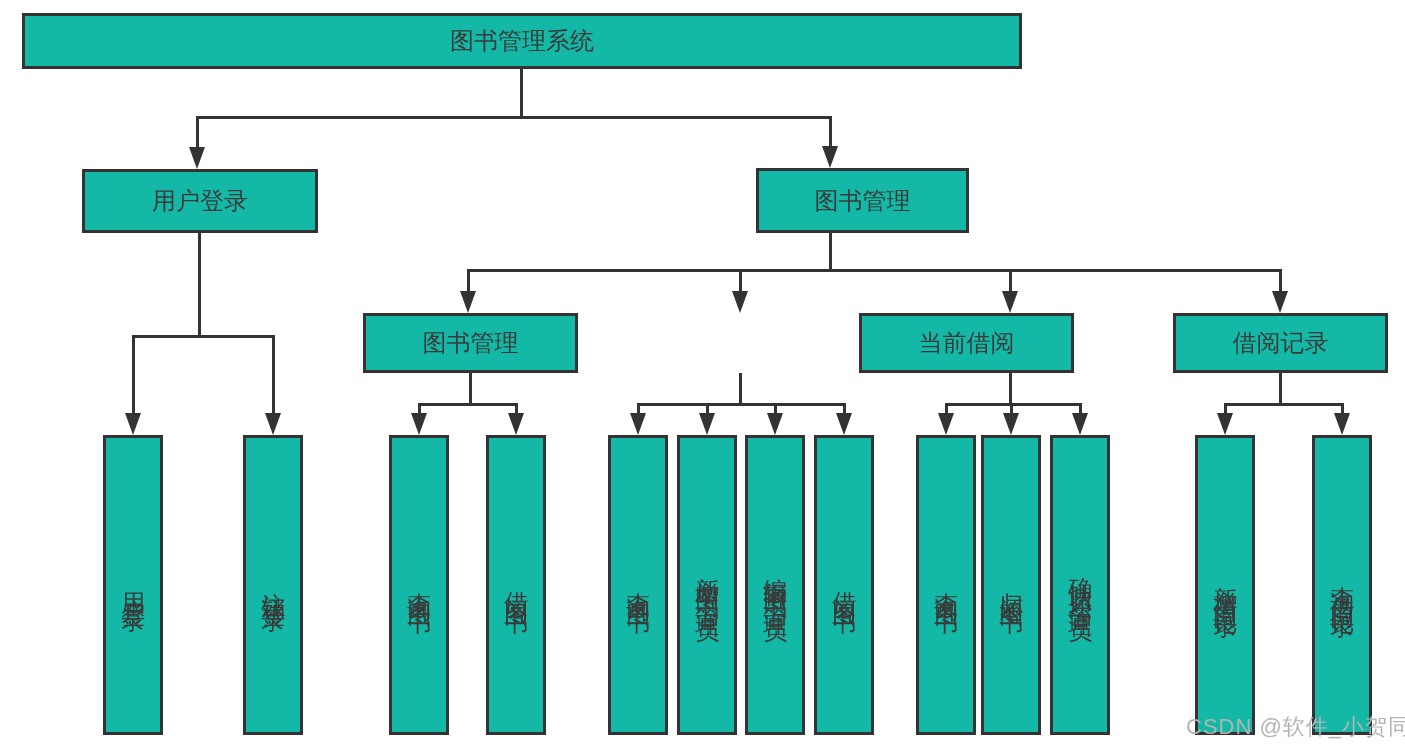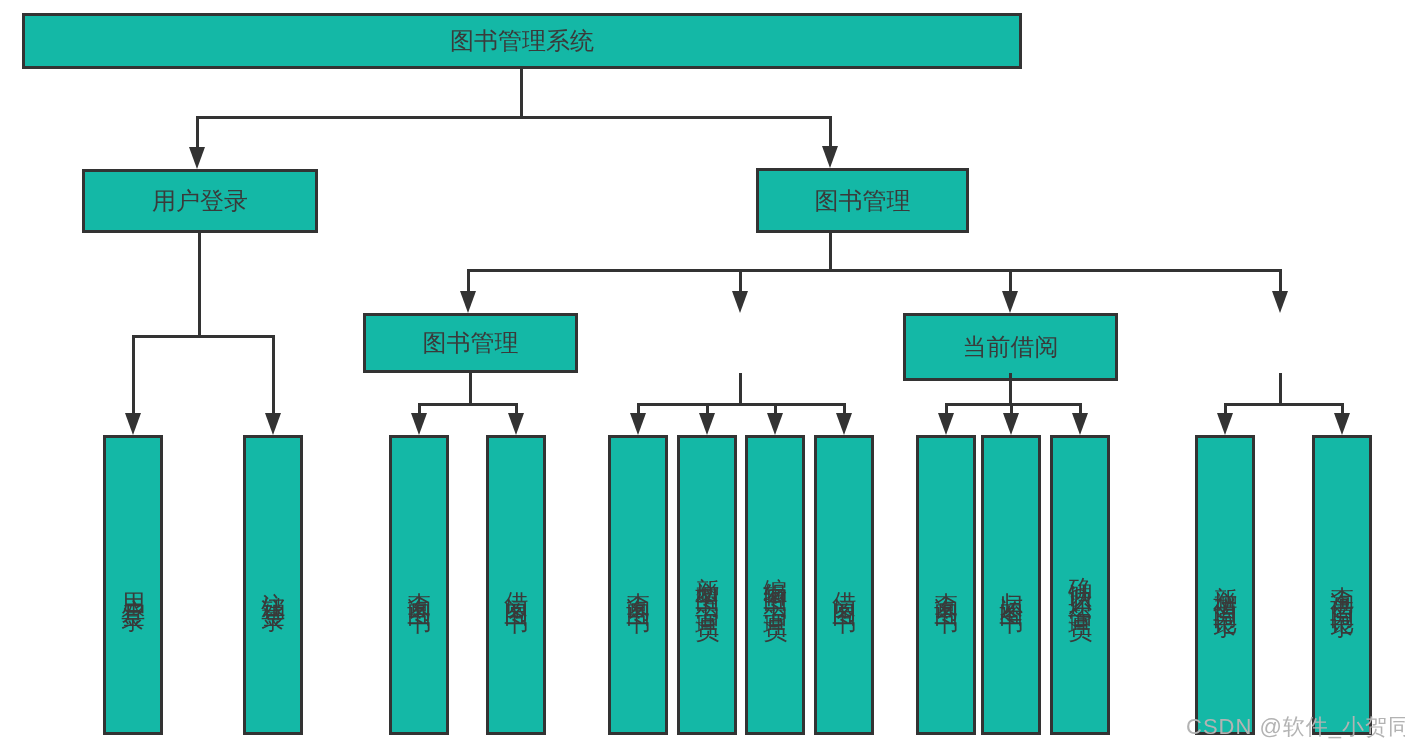--- a/index.html
+++ b/index.html
@@ -70,22 +70,25 @@
   <div class="vline" style="left:739px;top:269px;height:24px"></div>
   <div class="ahead" style="left:732px;top:291px"></div>
   <div class="vline" style="left:1009px;top:269px;height:24px"></div>
   <div class="ahead" style="left:1002px;top:291px"></div>
   <div class="vline" style="left:1279px;top:269px;height:24px"></div>
   <div class="ahead" style="left:1272px;top:291px"></div>
 
   <div class="box h" style="left:363px;top:313px;width:215px;height:60px">
     <span class="label">图书管理</span>
   </div>
-  <div class="box h" style="left:903px;top:313px;width:215px;height:68px">
+  <div class="box h" style="left:859px;top:313px;width:215px;height:60px">
     <span class="label">当前借阅</span>
+  </div>
+  <div class="box h" style="left:1173px;top:313px;width:215px;height:60px">
+    <span class="label">借阅记录</span>
   </div>
 
   <div class="vline" style="left:469px;top:373px;height:32px"></div>
   <div class="hline" style="left:418px;top:403px;width:100px"></div>
   <div class="vline" style="left:418px;top:403px;height:12px"></div>
   <div class="ahead" style="left:411px;top:413px"></div>
   <div class="vline" style="left:515px;top:403px;height:12px"></div>
   <div class="ahead" style="left:508px;top:413px"></div>
 
   <div class="vline" style="left:739px;top:373px;height:32px"></div>

